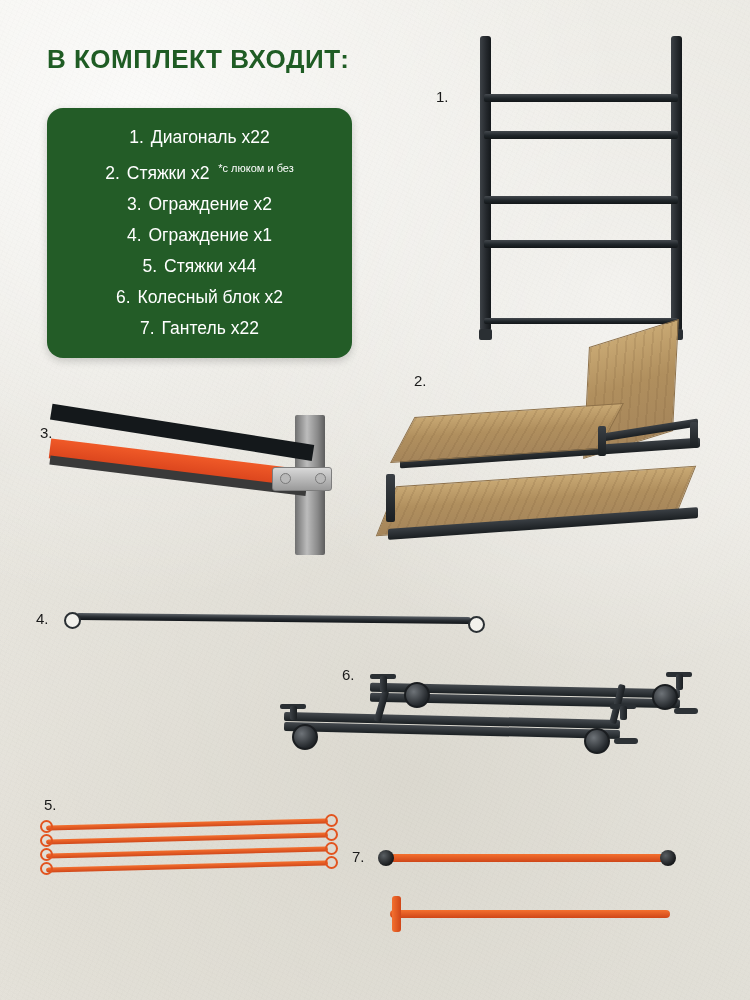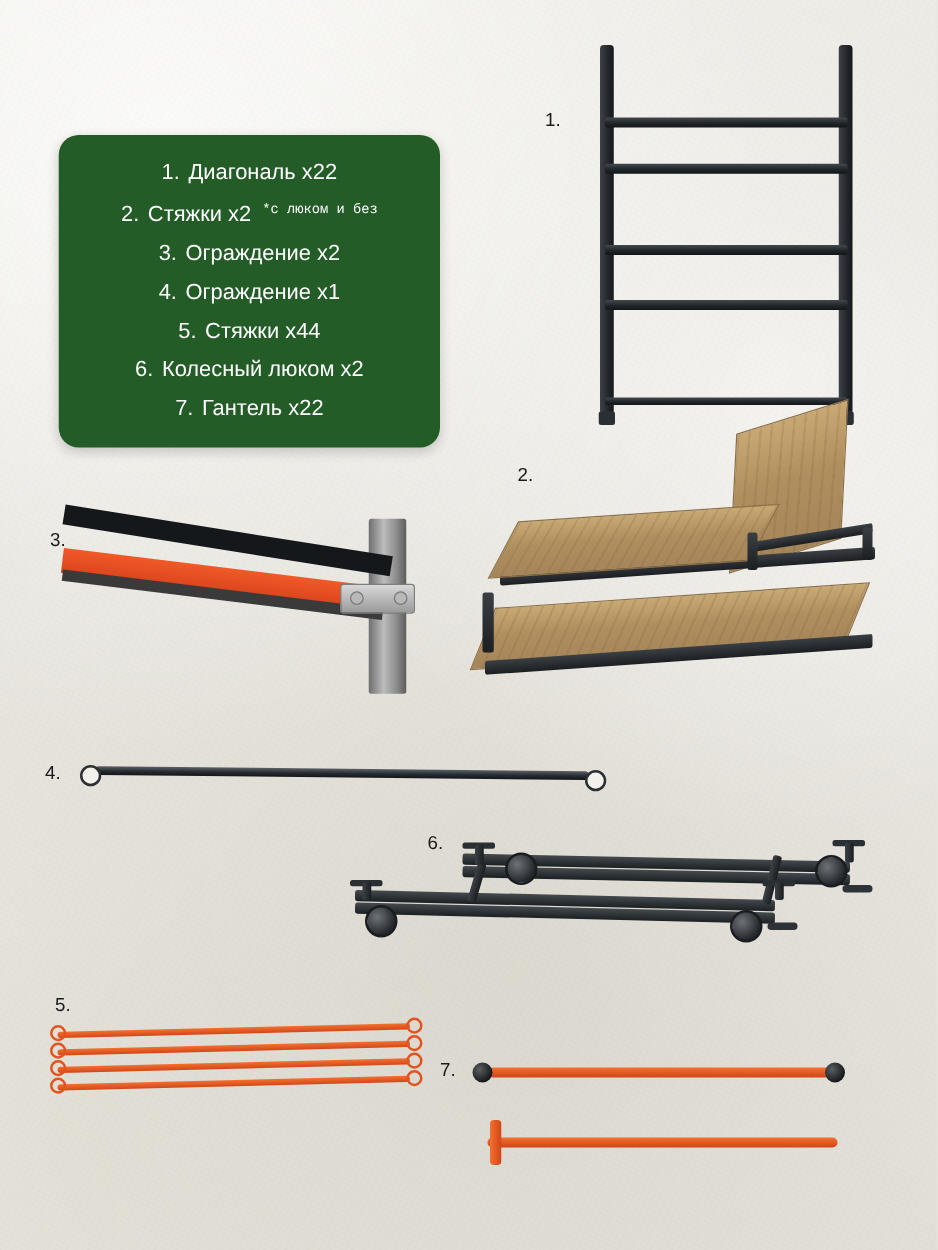--- a/index.html
+++ b/index.html
@@ -70,21 +70,20 @@
     font-size: 17.5px;
     line-height: 31px;
     text-align: center;
     white-space: nowrap;
   }
   .card li .num { margin-right: 2px; }
   .card li .note {
     font-size: 11px;
     vertical-align: super;
     margin-left: 4px;
-    font-family: Liberation Mono, monospace;
   }
 
   
   .lbl {
     position: absolute;
     font-size: 15px;
     color: #1a1a1a;
     font-weight: normal;
   }
 
@@ -339,20 +338,21 @@
     background: linear-gradient(90deg, #f4702f, #cf4618);
     border-radius: 3px;
   }
 </style>
 </head>
 <body>
 
 <div class="page">
   <div class="grain"></div>
 
+  <div class="heading">В КОМПЛЕКТ ВХОДИТ:</div>
 
   <div class="card">
     <ol>
       <li>
         <span class="num">1.</span>
         <span>Диагональ x22</span>
       </li>
       <li>
         <span class="num">2.</span>
         <span>Стяжки x2</span>
@@ -365,21 +365,21 @@
       <li>
         <span class="num">4.</span>
         <span>Ограждение x1</span>
       </li>
       <li>
         <span class="num">5.</span>
         <span>Стяжки x44</span>
       </li>
       <li>
         <span class="num">6.</span>
-        <span>Колесный люком x2</span>
+        <span>Колесный блок x2</span>
       </li>
       <li>
         <span class="num">7.</span>
         <span>Гантель x22</span>
       </li>
     </ol>
   </div>
 
   <div class="lbl" style="left:436px; top:88px;">1.</div>
   <div class="ladder">

